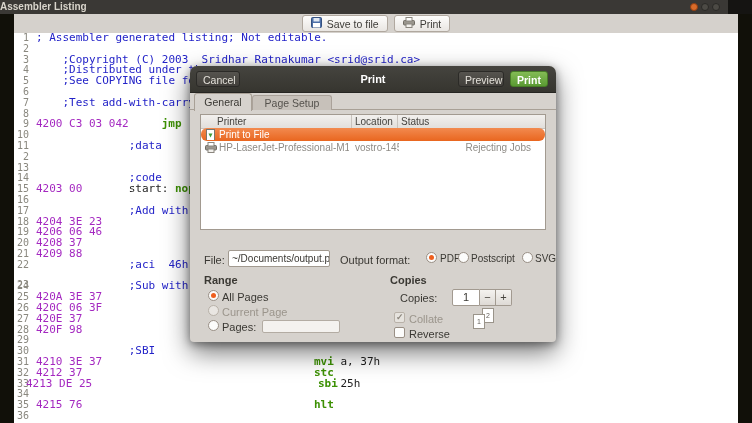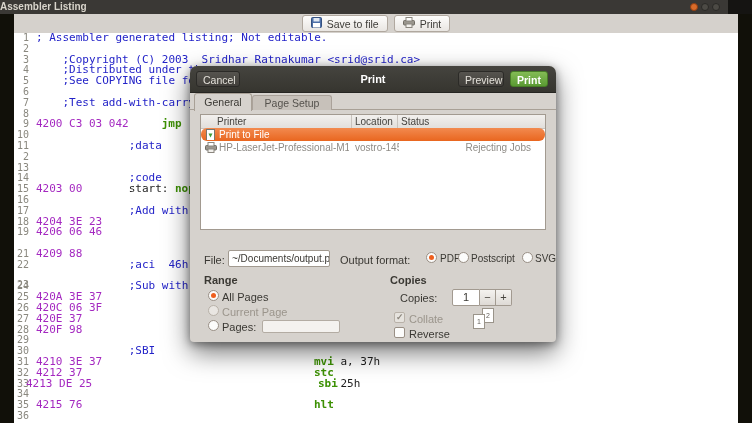--- a/index.html
+++ b/index.html
@@ -145,20 +145,21 @@
       <div class="line" style="top: 97.2px;"><span class="ln">10</span></div>
       <div class="line" style="top: 108px;"><span class="ln">11</span><span class="seg c-cmt" style="left: 114.7px;">;data</span></div>
       <div class="line" style="top: 118.8px;"><span class="ln">2</span></div>
       <div class="line" style="top: 129.6px;"><span class="ln">13</span></div>
       <div class="line" style="top: 140.4px;"><span class="ln">14</span><span class="seg c-cmt" style="left: 114.7px;">;code</span></div>
       <div class="line" style="top: 151.2px;"><span class="ln">15</span><span class="seg c-hex" style="left: 22px;">4203 00</span><span class="seg c-lbl" style="left: 114.7px;">start:</span><span class="seg c-kw" style="left: 161px;">nop</span></div>
       <div class="line" style="top: 162px;"><span class="ln">16</span></div>
       <div class="line" style="top: 172.8px;"><span class="ln">17</span><span class="seg c-cmt" style="left: 114.7px;">;Add with carry</span></div>
       <div class="line" style="top: 183.6px;"><span class="ln">18</span><span class="seg c-hex" style="left: 22px;">4204 3E 23</span></div>
       <div class="line" style="top: 194.4px;"><span class="ln">19</span><span class="seg c-hex" style="left: 22px;">4206 06 46</span></div>
+      <div class="line" style="top: 205.2px;"><span class="ln">20</span><span class="seg c-hex" style="left: 22px;">4208 37</span></div>
       <div class="line" style="top: 216px;"><span class="ln">21</span><span class="seg c-hex" style="left: 22px;">4209 88</span></div>
       <div class="line" style="top: 226.8px;"><span class="ln">22</span><span class="seg c-cmt" style="left: 114.7px;">;aci  46h</span></div>
       <div class="line" style="top: 247px; padding-left: 13px;"><span class="ln">23</span></div>
       <div class="line" style="top: 248.4px;"><span class="ln">24</span><span class="seg c-cmt" style="left: 114.7px;">;Sub with carry</span></div>
       <div class="line" style="top: 259.2px;"><span class="ln">25</span><span class="seg c-hex" style="left: 22px;">420A 3E 37</span></div>
       <div class="line" style="top: 270px;"><span class="ln">26</span><span class="seg c-hex" style="left: 22px;">420C 06 3F</span></div>
       <div class="line" style="top: 280.8px;"><span class="ln">27</span><span class="seg c-hex" style="left: 22px;">420E 37</span></div>
       <div class="line" style="top: 291.6px;"><span class="ln">28</span><span class="seg c-hex" style="left: 22px;">420F 98</span></div>
       <div class="line" style="top: 302.4px;"><span class="ln">29</span></div>
       <div class="line" style="top: 313.2px;"><span class="ln">30</span><span class="seg c-cmt" style="left: 114.7px;">;SBI</span></div>

